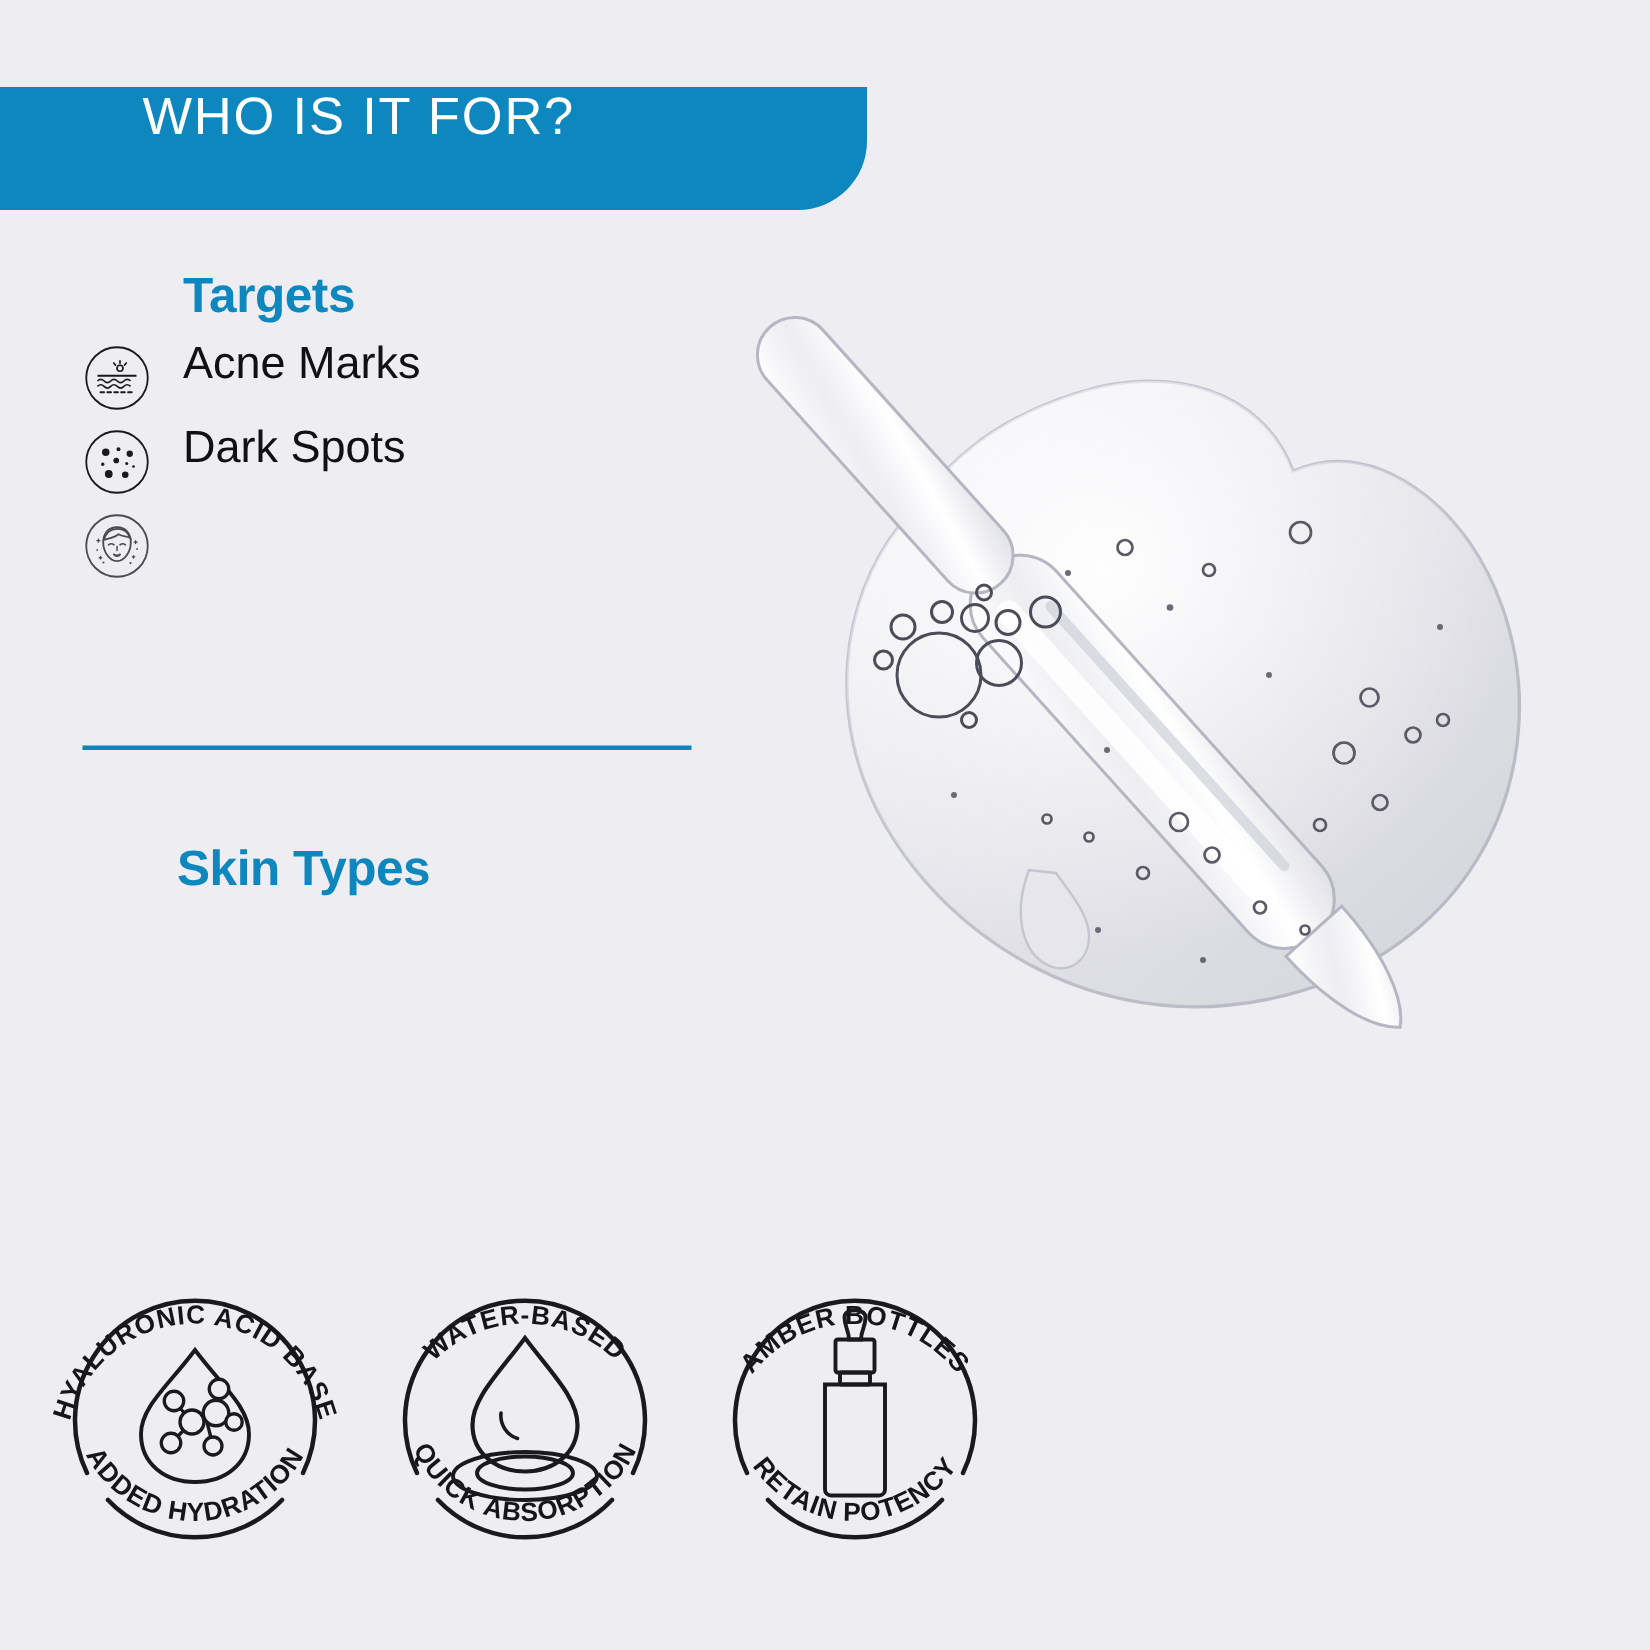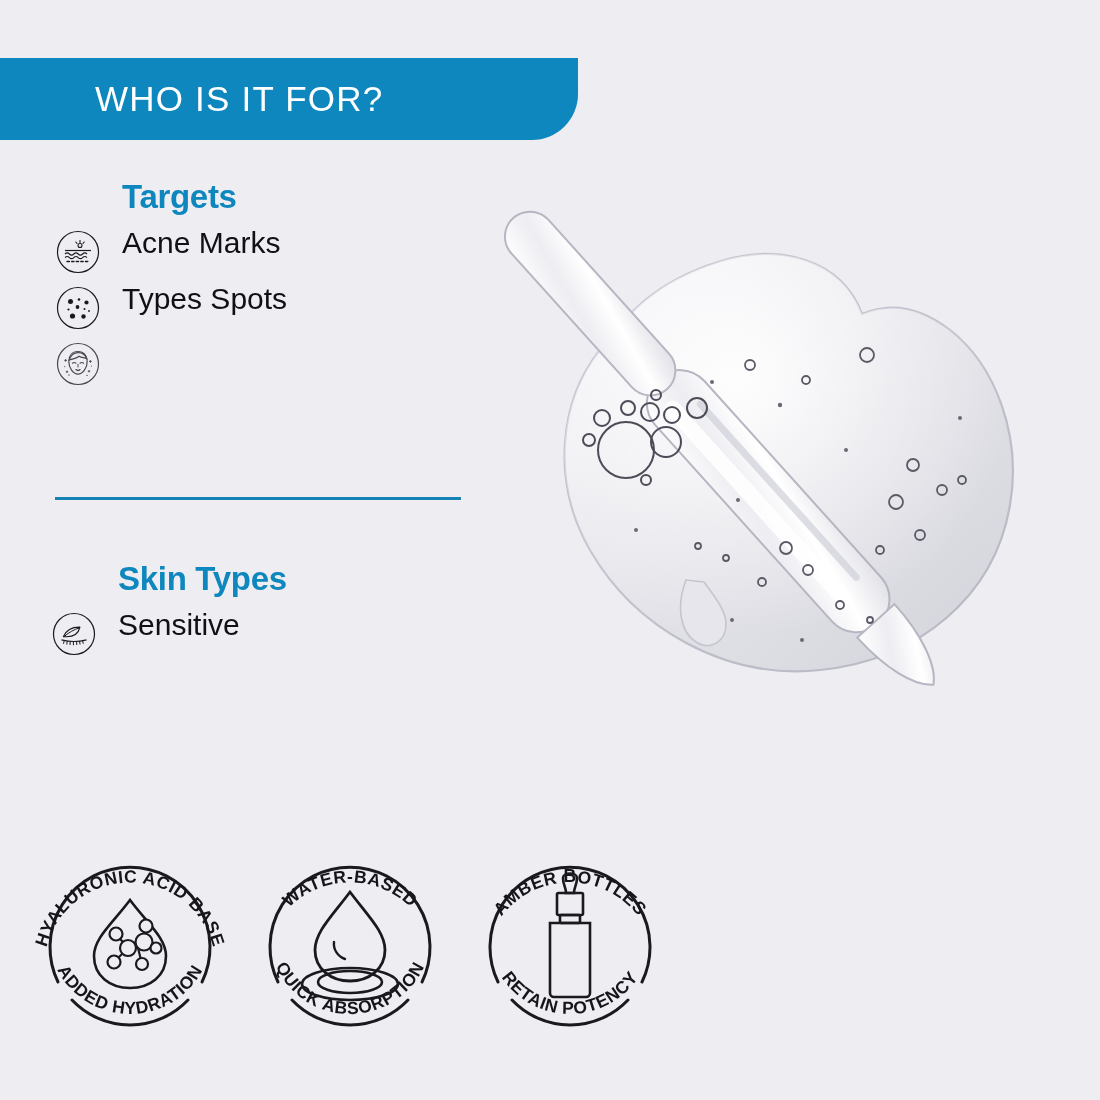--- a/index.html
+++ b/index.html
@@ -14,21 +14,21 @@
   }
 
   
   .header-banner{
     position:absolute;
     left:0; top:58px;
     width:578px; height:82px;
     background:#0d87bd;
     border-top-right-radius:0;
     border-bottom-right-radius:46px;
-    display:flex; align-items:center;
+    display:flex; align-items:flex-start;
   }
   .header-title{
     color:#ffffff;
     font-size:35px;
     letter-spacing:1.2px;
     font-weight:400;
     padding-left:95px;
     white-space:nowrap;
   }
 
@@ -156,21 +156,21 @@
             <circle cx="30.5" cy="16.5" r="2.1"></circle>
             <circle cx="21.5" cy="21" r="1.9"></circle>
             <circle cx="12.5" cy="23.5" r="1.1"></circle>
             <circle cx="28.5" cy="23" r="1.0"></circle>
             <circle cx="16.5" cy="30" r="2.6"></circle>
             <circle cx="27.5" cy="30.5" r="2.2"></circle>
             <circle cx="33" cy="25" r="0.9"></circle>
           </g>
         </svg>
       </span>
-      <span class="feature-label">Types Spots</span>
+      <span class="feature-label">Dark Spots</span>
     </li>
 
     <li class="feature-item">
       <span class="feature-icon">
         <svg viewBox="0 0 44 44">
           <circle cx="22" cy="22" r="20.5" fill="none" stroke="#4a4a52" stroke-width="1.2"></circle>
 
           <path d="M22 9.5 c-6 0 -9.2 4.2 -9.2 10 c0 6.4 4.2 12.6 9.2 12.6 c5 0 9.2 -6.2 9.2 -12.6 c0 -5.8 -3.2 -10 -9.2 -10 z" fill="none" stroke="#4a4a52" stroke-width="1.2"></path>
 
           <path d="M13.2 18 c1.6 -5.4 5.2 -7.4 9 -7.4 c3.6 0 7 1.8 8.6 6 c-2.6 -1.4 -5 -0.6 -7.8 -2.4 c-3 2.6 -6.8 2.6 -9.8 3.8 z" fill="none" stroke="#4a4a52" stroke-width="1.2"></path>
@@ -198,45 +198,20 @@
       </span>
     </li>
 
   </ul>
 </div>
 
 <div class="divider"></div>
 
 <div class="skin-block">
   <div class="section-heading">Skin Types</div>
-  <ul class="feature-list">
-    <li class="feature-item">
-      <span class="feature-icon">
-        <svg viewBox="0 0 44 44">
-          <circle cx="22" cy="22" r="20.5" fill="none" stroke="#1a1a1e" stroke-width="1.2"></circle>
-
-          <path d="M11.5 24.6 c2.6 -6 8.6 -9.6 16.4 -9.4 c-1.4 6.4 -6.6 10.4 -16.4 9.4 z" fill="none" stroke="#1a1a1e" stroke-width="1.2" stroke-linejoin="round"></path>
-          <path d="M12.6 24.2 c4.6 -4 9.4 -6.6 14.8 -8.4" fill="none" stroke="#1a1a1e" stroke-width="1.0" stroke-linecap="round"></path>
-
-          <path d="M9.5 27.8 q12.5 3.4 25 0" fill="none" stroke="#1a1a1e" stroke-width="1.2"></path>
-
-          <g stroke="#1a1a1e" stroke-width="1.0" stroke-linecap="round">
-            <line x1="12.2" y1="28.6" x2="11.6" y2="31.4"></line>
-            <line x1="15.2" y1="29.3" x2="14.8" y2="32.1"></line>
-            <line x1="18.2" y1="29.8" x2="18" y2="32.6"></line>
-            <line x1="21.4" y1="30" x2="21.4" y2="32.8"></line>
-            <line x1="24.6" y1="29.8" x2="24.8" y2="32.6"></line>
-            <line x1="27.6" y1="29.3" x2="28" y2="32.1"></line>
-            <line x1="30.6" y1="28.6" x2="31.2" y2="31.4"></line>
-          </g>
-        </svg>
-      </span>
-      <span class="feature-label">Sensitive</span>
-    </li>
-  </ul>
 </div>
 
 <div class="product-stage">
   <svg viewBox="0 0 660 660" aria-hidden="true">
     <defs>
       <linearGradient id="gelGrad" x1="0" y1="0" x2="1" y2="1">
         <stop offset="0%" stop-color="#f6f6f9"></stop>
         <stop offset="45%" stop-color="#e4e4ea"></stop>
         <stop offset="100%" stop-color="#d3d3db"></stop>
       </linearGradient>

